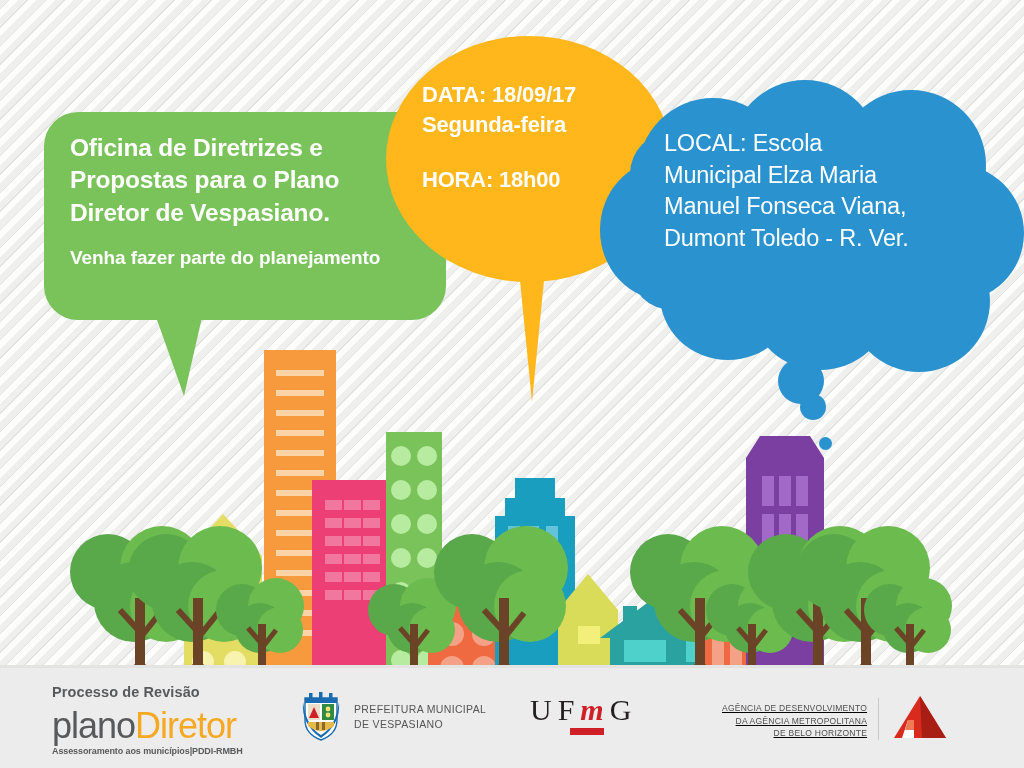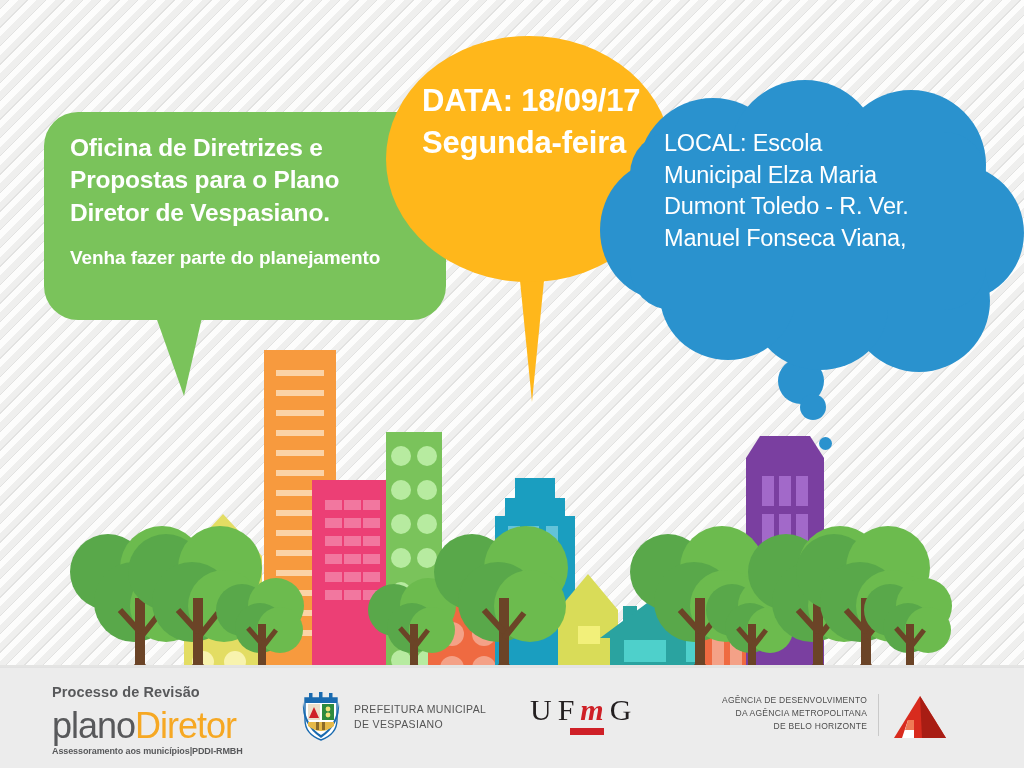--- a/index.html
+++ b/index.html
@@ -128,21 +128,21 @@
     z-index: 20;
   }
   #orange-text {
     left: 422px;
     top: 80px;
     width: 236px;
     z-index: 26;
   }
   #orange-text .line {
     display: block;
-    font-size: 31px;
+    font-size: 22px;
     font-weight: bold;
     line-height: 1.35;
     letter-spacing: -0.2px;
   }
   #orange-text .gap {
     display: block;
     height: 26px;
   }
 
   
@@ -269,21 +269,22 @@
     background: #cf2027;
     margin: 3px 0 0 40px;
   }
 
   #logo-mg {
     position: absolute;
     left: 722px;
     top: 694px;
     z-index: 45;
     display: flex;
-    align-items: flex-start;
+    align-items: flex-end;
+    text-decoration: underline;
   }
   #logo-mg .agencia {
     font-size: 8.5px;
     color: #4d4d4d;
     text-align: right;
     line-height: 1.5;
     letter-spacing: 0.25px;
     padding-right: 11px;
   }
   #logo-mg .divider {
@@ -504,38 +505,39 @@
     <span class="hl">Diretor de Vespasiano.</span>
     <span class="sub">Venha fazer parte do planejamento</span>
   </div>
 
   <div id="bubble-orange-tail"></div>
   <div id="bubble-orange"></div>
   <div id="orange-text" class="bubble-text">
     <span class="line">DATA: 18/09/17</span>
     <span class="line">Segunda-feira</span>
     <span class="gap"></span>
+    <span class="line">HORA: 18h00</span>
   </div>
 
   <div id="bubble-blue">
     <div class="lobe" style="left:38px;  top:18px;  width:150px; height:150px;"></div>
     <div class="lobe" style="left:130px; top:0px;   width:150px; height:150px;"></div>
     <div class="lobe" style="left:236px; top:10px;  width:150px; height:150px;"></div>
     <div class="lobe" style="left:286px; top:84px;  width:138px; height:138px;"></div>
     <div class="lobe" style="left:248px; top:150px; width:142px; height:142px;"></div>
     <div class="lobe" style="left:152px; top:166px; width:136px; height:124px;"></div>
     <div class="lobe" style="left:60px;  top:150px; width:136px; height:130px;"></div>
     <div class="lobe" style="left:0px;   top:80px;  width:130px; height:140px;"></div>
     <div class="body" style="left:30px;  top:52px;  width:356px; height:178px;"></div>
   </div>
   <div id="blue-text" class="bubble-text">
     <span class="line">LOCAL: Escola</span>
     <span class="line">Municipal Elza Maria</span>
+    <span class="line">Manuel Fonseca Viana,</span>
     <span class="line">Dumont Toledo - R. Ver.</span>
-    <span class="line">Manuel Fonseca Viana,</span>
   </div>
   <div id="blue-dot-1" class="blue-dot"></div>
   <div id="blue-dot-2" class="blue-dot"></div>
   <div id="blue-dot-3" class="blue-dot"></div>
 
   <div id="footer-band"></div>
 
   <div id="logo-pd">
     <div class="pd-top">Processo de Revisão</div>
     <div class="pd-main"><span class="a">plano</span><span class="b">Diretor</span></div>

